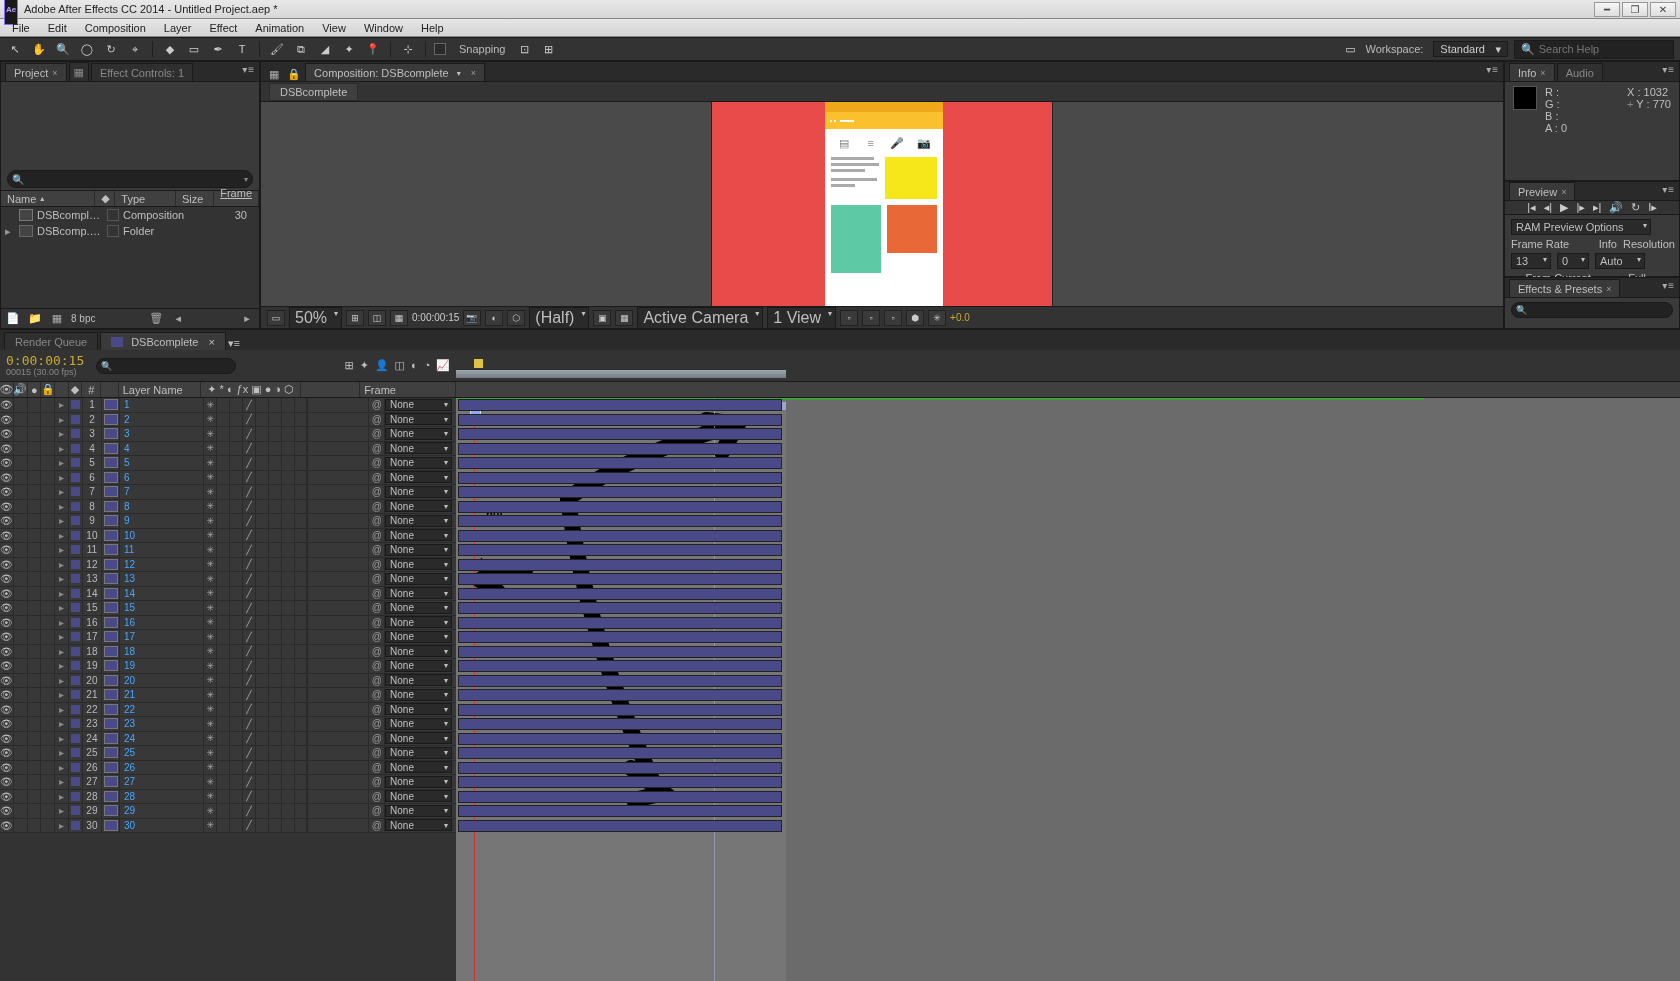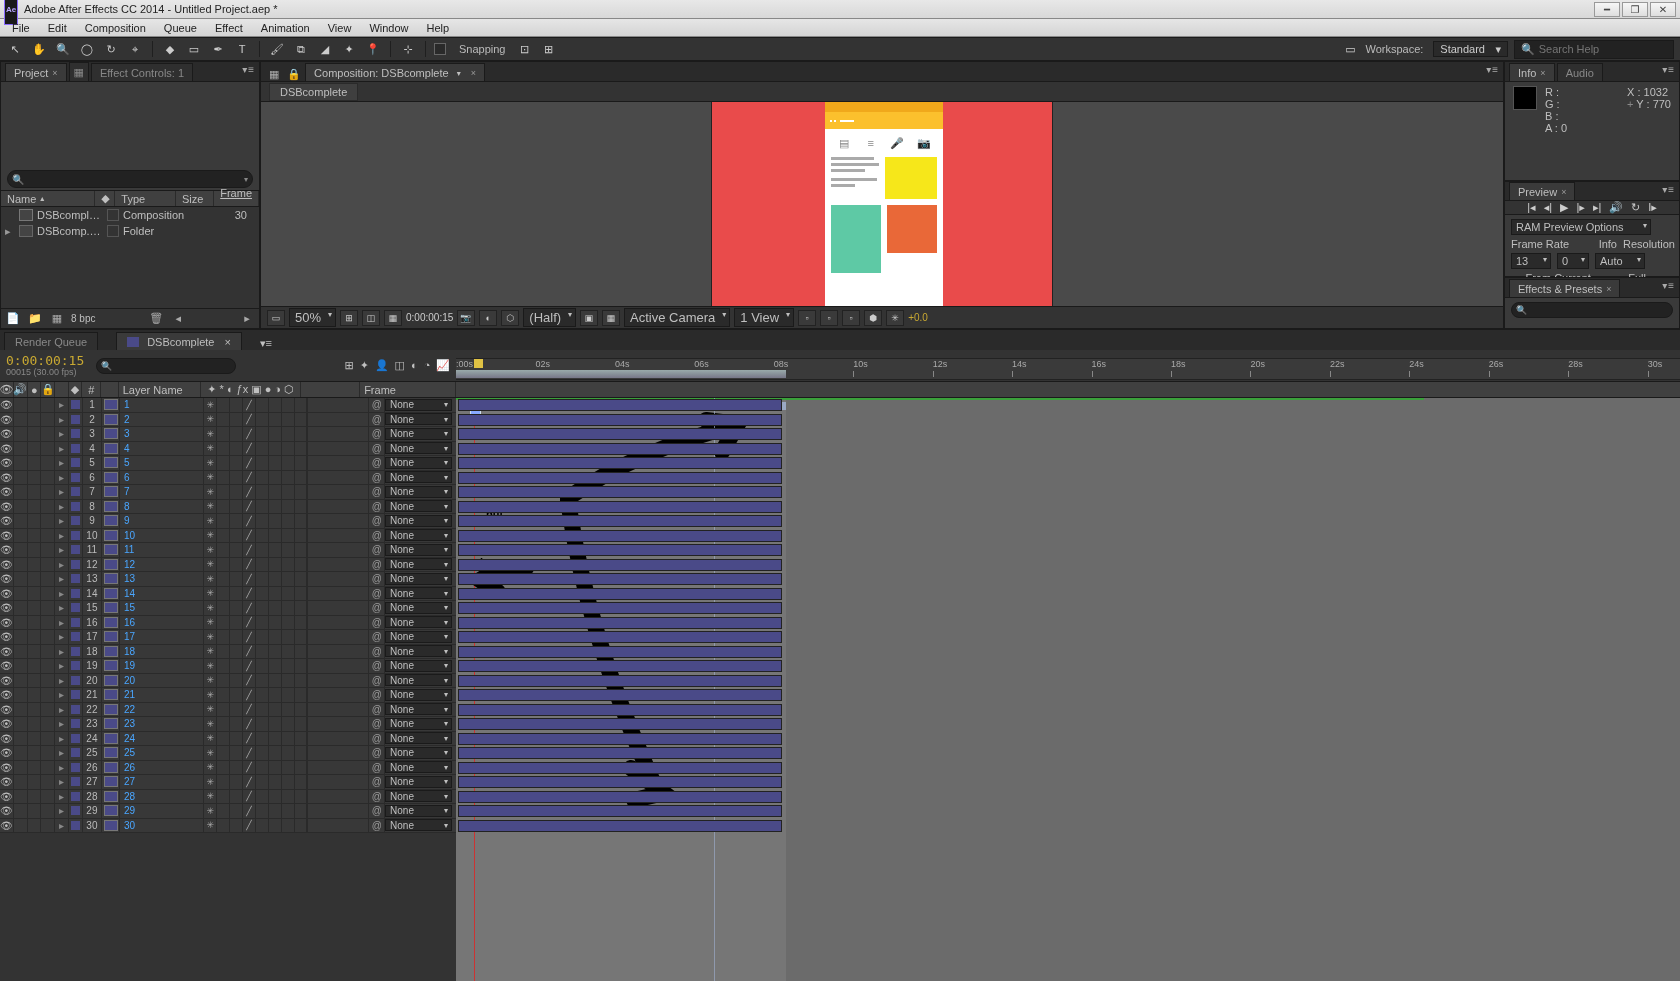--- a/index.html
+++ b/index.html
@@ -70,21 +70,21 @@
 .viewer .device .iconrow .ib { width:14px; height:14px; display:flex; align-items:center; justify-content:center; color:#888; }
 .viewer .device .content { padding:0 6px; display:flex; gap:6px; }
 .viewer .device .textcol { width:48px; }
 .viewer .device .textcol .line { height:3px; background:#aaa; margin-bottom:3px; }
 .viewer .device .yellowbox { width:52px; height:42px; background:#f6e71a; }
 .viewer .device .row2 { padding:6px; display:flex; gap:6px; }
 .viewer .device .tealbox { width:52px; height:68px; background:#5ec9a5; }
 .viewer .device .orangebox { width:52px; height:48px; background:#e96838; }
 .viewer-footer { height:22px; background:#333; display:flex; align-items:center; padding:0 6px; gap:4px; border-top:1px solid #1a1a1a; }
 .viewer-footer .vbtn { width:18px; height:16px; display:flex; align-items:center; justify-content:center; background:#3a3a3a; border:1px solid #222; color:#ccc; font-size:9px; }
-.viewer-footer .vsel { background:#2a2a2a; border:1px solid #1a1a1a; padding:1px 14px 1px 5px; position:relative; font-size:13px; }
+.viewer-footer .vsel { background:#2a2a2a; border:1px solid #1a1a1a; padding:1px 14px 1px 5px; position:relative; font-size:16px; }
 .viewer-footer .vsel::after { content:"▾"; position:absolute; right:3px; font-size:8px; }
 .viewer-footer .timecode { color:#ccc; font-size:10px; }
 .viewer-footer .expo { color:#c9a932; font-size:10px; }
 .right-col { width:176px; display:flex; flex-direction:column; }
 .info-panel { height:120px; }
 .info-body { flex:1; padding:4px 8px; display:flex; gap:8px; }
 .info-swatch { width:24px; height:24px; background:#000; border:1px solid #555; }
 .info-rgb { font-size:10px; line-height:12px; }
 .info-xy { font-size:10px; line-height:12px; margin-left:auto; }
 .preview-panel { height:96px; }
@@ -93,21 +93,21 @@
 .prev-opts { padding:4px 6px; font-size:10px; }
 .prev-opts .sel { background:#2a2a2a; border:1px solid #1a1a1a; padding:1px 14px 1px 4px; position:relative; display:inline-block; min-width:32px; }
 .prev-opts .sel::after { content:"▾"; position:absolute; right:3px; font-size:8px; }
 .prev-opts .row { display:flex; gap:6px; margin-top:3px; align-items:center; }
 .prev-opts .cb { width:10px; height:10px; background:#2a2a2a; border:1px solid #666; display:inline-block; vertical-align:middle; position:relative; }
 .prev-opts .cb.checked::after { content:"✓"; position:absolute; top:-2px; left:0; font-size:9px; color:#ddd; }
 .fx-panel { flex:1; }
 .fx-search { height:16px; background:#222; border:1px solid #1a1a1a; margin:4px 6px; border-radius:8px; display:flex; align-items:center; padding:0 4px; }
 .timeline-area { display:flex; flex-direction:column; border-top:1px solid #1a1a1a; }
 .tl-tabs { height:20px; background:#2a2a2a; display:flex; align-items:flex-end; padding:0 4px; position:relative; }
-.tl-tabs .ttab { padding:3px 10px 2px; background:#3a3a3a; border:1px solid #1a1a1a; border-bottom:none; margin-right:18px; display:flex; align-items:center; gap:4px; }
+.tl-tabs .ttab { padding:3px 10px 2px; background:#3a3a3a; border:1px solid #1a1a1a; border-bottom:none; margin-right:2px; display:flex; align-items:center; gap:4px; }
 .tl-tabs .ttab.inactive { background:#2f2f2f; color:#888; }
 .tl-header { height:32px; display:flex; background:#333; border-bottom:1px solid #1a1a1a; }
 .tl-header-left { width:456px; display:flex; align-items:center; padding:0 6px; gap:6px; }
 .tl-time { color:#c9a932; font-family:monospace; font-size:13px; line-height:1; }
 .tl-time-sub { color:#888; font-size:9px; }
 .tl-search { background:#222; border:1px solid #1a1a1a; border-radius:8px; height:16px; width:140px; margin-left:6px; display:flex; align-items:center; padding:0 4px; }
 .tl-header-right { flex:1; position:relative; background:#333; }
 .tl-ruler { position:absolute; left:0; right:0; top:8px; height:22px; background:#3a3a3a; border-top:1px solid #222; border-bottom:1px solid #222; }
 .tl-ruler .tick { position:absolute; top:0; height:100%; color:#aaa; font-size:9px; }
 .tl-ruler .tick::before { content:""; position:absolute; top:12px; left:0; width:1px; height:6px; background:#888; }
@@ -166,21 +166,21 @@
     <div class="winbtn">━</div>
     <div class="winbtn">❐</div>
     <div class="winbtn">✕</div>
   </div>
 </div>
 
 <div class="menubar">
   <div class="mitem">File</div>
   <div class="mitem">Edit</div>
   <div class="mitem">Composition</div>
-  <div class="mitem">Queue</div>
+  <div class="mitem">Layer</div>
   <div class="mitem">Effect</div>
   <div class="mitem">Animation</div>
   <div class="mitem">View</div>
   <div class="mitem">Window</div>
   <div class="mitem">Help</div>
 </div>
 
 <div class="toolbar">
   <div class="tool">↖</div>
   <div class="tool">✋</div>
@@ -451,38 +451,20 @@
         <span>⊞</span>
         <span>✦</span>
         <span>👤</span>
         <span>◫</span>
         <span>◐</span>
         <span>◔</span>
         <span>📈</span>
       </div>
     </div>
     <div class="tl-header-right">
-      <div class="tl-ruler" id="tl-ruler">
-          <div class="tick" style="left: 0px;">:00s</div>
-          <div class="tick" style="left: 79.4453px;">02s</div>
-          <div class="tick" style="left: 158.891px;">04s</div>
-          <div class="tick" style="left: 238.336px;">06s</div>
-          <div class="tick" style="left: 317.781px;">08s</div>
-          <div class="tick" style="left: 397.227px;">10s</div>
-          <div class="tick" style="left: 476.672px;">12s</div>
-          <div class="tick" style="left: 556.117px;">14s</div>
-          <div class="tick" style="left: 635.563px;">16s</div>
-          <div class="tick" style="left: 715.008px;">18s</div>
-          <div class="tick" style="left: 794.453px;">20s</div>
-          <div class="tick" style="left: 873.899px;">22s</div>
-          <div class="tick" style="left: 953.344px;">24s</div>
-          <div class="tick" style="left: 1032.79px;">26s</div>
-          <div class="tick" style="left: 1112.23px;">28s</div>
-          <div class="tick" style="left: 1191.68px;">30s</div>
-        </div>
       <div class="tl-workarea" style="left:0;width:330px"></div>
       <div class="tl-marker-yellow" style="left:18px"></div>
     </div>
   </div>
 
   <div class="tl-cols">
     <div class="tl-cols-left">
       <div class="cc ci">👁</div>
       <div class="cc ci">🔊</div>
       <div class="cc ci">●</div>

